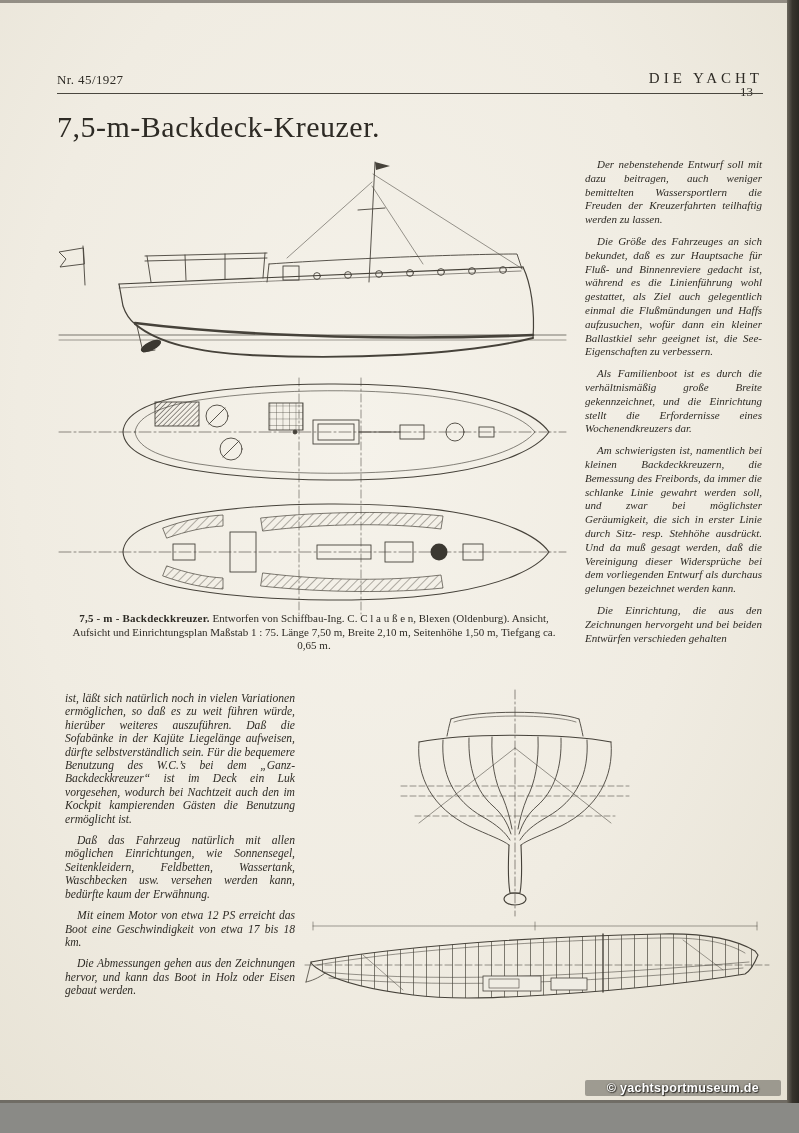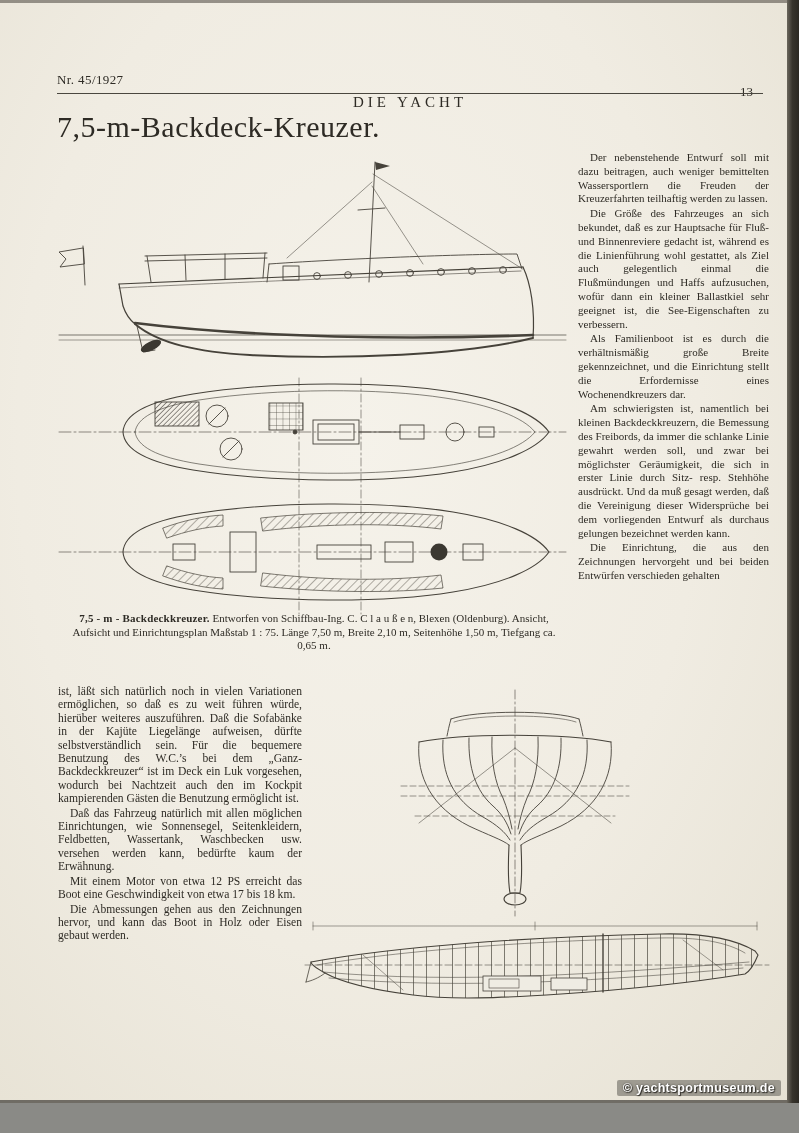--- a/index.html
+++ b/index.html
@@ -12,43 +12,43 @@
     color: #2e2b25;
     overflow: hidden;
   }
   .abs { position: absolute; }
   
   .edge-right { right:0; top:0; width:12px; height:100%; background:linear-gradient(to right,#6b675d 0%,#38342d 45%,#2c2923 100%); }
   .edge-top { left:0; top:0; width:100%; height:3px; background:#4a463e; opacity:.55; }
   .edge-bottom { left:0; bottom:0; width:100%; height:3px; background:#3c3933; opacity:.7; }
 
   .hdr-left  { left:57px; top:72px; font-size:13px; letter-spacing:.4px; }
-  .hdr-center{ left:57px; top:70px; width:706px; text-align:center; font-size:15px; letter-spacing:4px;margin-top:24px; }
+  .hdr-center{ left:57px; top:70px; width:706px; text-align:right; font-size:15px; letter-spacing:4px; }
   .hdr-right { left:740px; top:72px; font-size:13px;margin-top:12px; }
   .hdr-rule  { left:57px; top:93px; width:706px; height:0; border-top:1px solid #4a473f; }
 
   .title { left:57px; top:110px; width:706px; text-align:left;
            font-size:30px; font-weight:normal; letter-spacing:.5px; }
 
   .col { text-align: justify; }
-  .col p { margin:1px; text-indent:12px; }
+  .col p { margin:8px; text-indent:12px;font-style:italic; }
   .col-right { left:577px; top:150px; width:193px; font-size:11px; line-height:13.8px; }
   .col-left  { left:57px;  top:684px; width:246px; font-size:11.6px; line-height:13.4px; }
   .col-left p:first-child { text-indent:0; }
 
   .caption { text-align:center; font-size:11px; line-height:13.5px; }
   .caption b { letter-spacing:.2px; }
   .cap1 { left:63px; top:612px; width:502px; }
   .cap2 { left:305px; top:1041px; width:464px; }
 
   .watermark {
     right:18px; bottom:7px;
     font-family:"Liberation Sans","DejaVu Sans",sans-serif;
     font-size:12.5px; font-weight:bold; color:#ffffff;
-    background:rgba(95,92,85,.55); padding:1px 6px; border-radius:2px;
+    background:rgba(95,92,85,.55); padding:1px 22px; border-radius:2px;
     text-shadow:0 0 2px #3a3832, 1px 1px 1px #2c2a25;
     letter-spacing:.3px;
   }
   svg { display:block; }
 </style>
 </head>
 <body>
 
 <div class="page">
 

